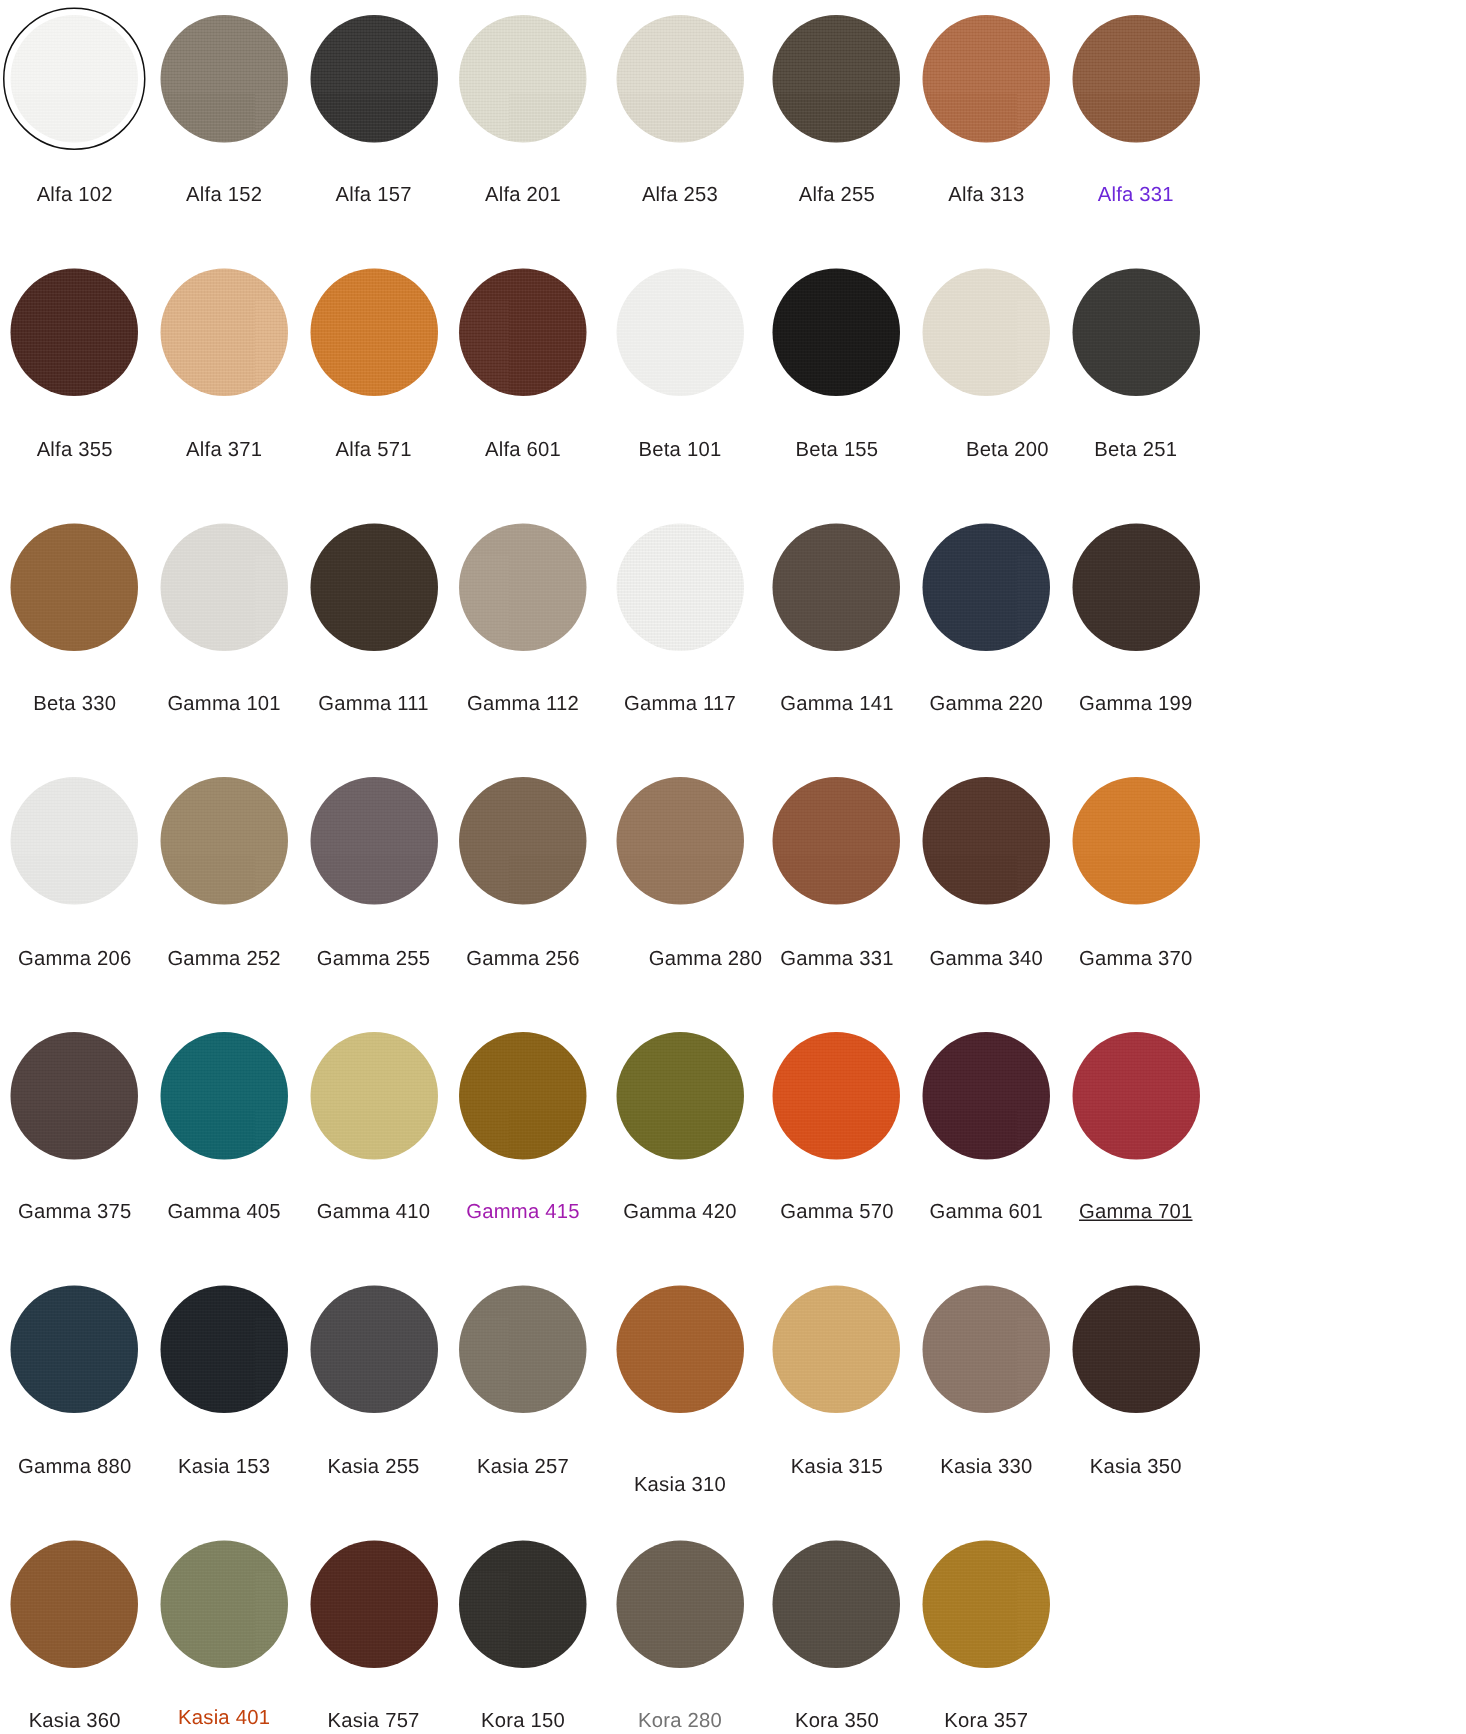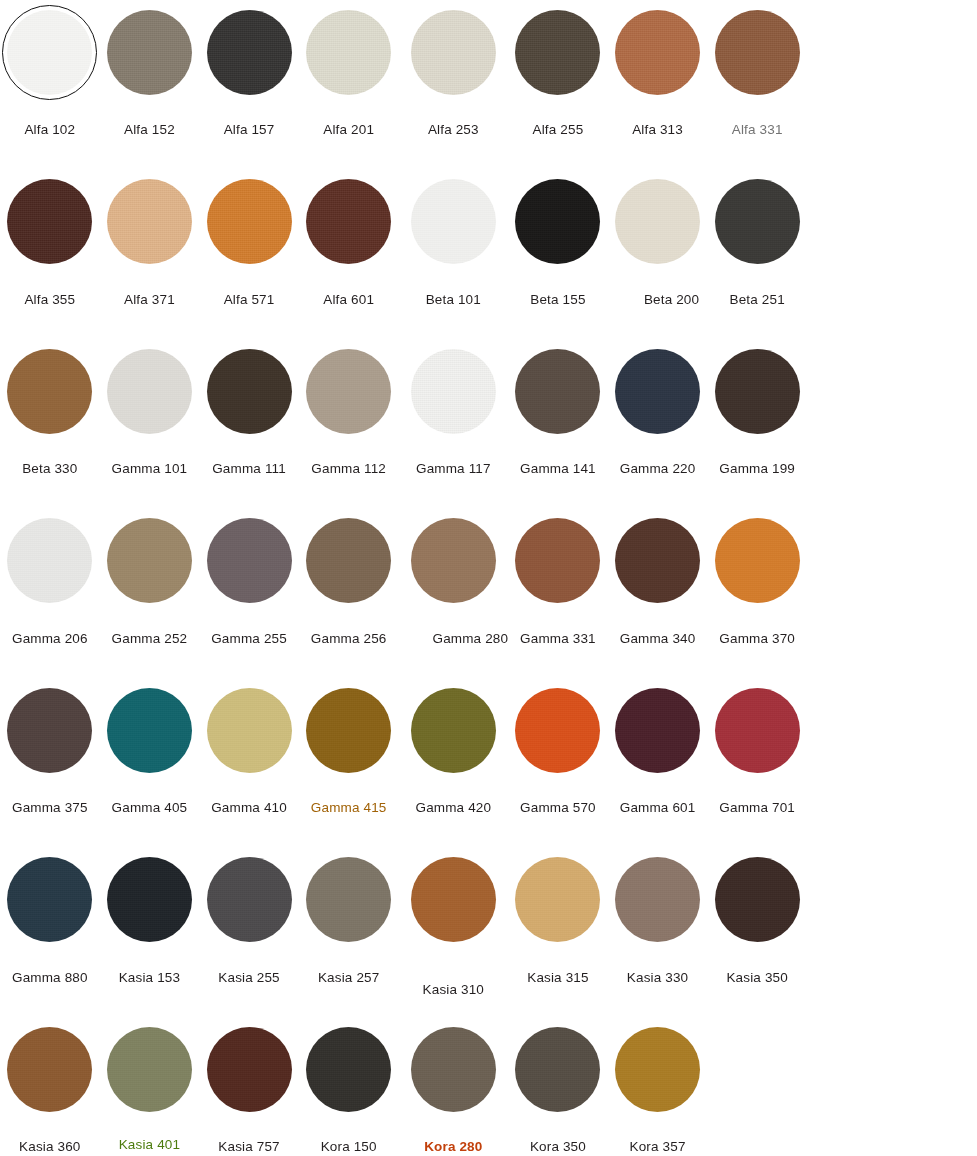--- a/index.html
+++ b/index.html
@@ -134,21 +134,21 @@
 
     </div>
     <div class="swatch-label" style="color: rgb(35, 31, 32);">Alfa 313</div>
   </div>
 
   <div class="swatch-cell">
     <div class="chip-wrap">
       <div class="chip" style="background: rgb(141, 90, 60);"></div>
 
     </div>
-    <div class="swatch-label" style="color: #737373;">Alfa 331</div>
+    <div class="swatch-label" style="color: #6d28d9;">Alfa 331</div>
   </div>
 
   <div class="swatch-cell">
     <div class="chip-wrap">
       <div class="chip" style="background: rgb(75, 39, 32);"></div>
 
     </div>
     <div class="swatch-label" style="color: rgb(35, 31, 32);">Alfa 355</div>
   </div>
 
@@ -358,21 +358,21 @@
 
     </div>
     <div class="swatch-label" style="color: rgb(35, 31, 32);">Gamma 410</div>
   </div>
 
   <div class="swatch-cell">
     <div class="chip-wrap">
       <div class="chip soft" style="background: rgb(138, 98, 22);"></div>
 
     </div>
-    <div class="swatch-label" style="color: #a16207;">Gamma 415</div>
+    <div class="swatch-label" style="color: #a21caf;">Gamma 415</div>
   </div>
 
   <div class="swatch-cell">
     <div class="chip-wrap">
       <div class="chip soft" style="background: rgb(111, 106, 38);"></div>
 
     </div>
     <div class="swatch-label" style="color: rgb(35, 31, 32);">Gamma 420</div>
   </div>
 
@@ -390,21 +390,21 @@
 
     </div>
     <div class="swatch-label" style="color: rgb(35, 31, 32);">Gamma 601</div>
   </div>
 
   <div class="swatch-cell">
     <div class="chip-wrap">
       <div class="chip soft" style="background: rgb(163, 48, 58);"></div>
 
     </div>
-    <div class="swatch-label" style="color: rgb(35, 31, 32);">Gamma 701</div>
+    <div class="swatch-label" style="color: rgb(35, 31, 32); text-decoration: underline;">Gamma 701</div>
   </div>
 
   <div class="swatch-cell">
     <div class="chip-wrap">
       <div class="chip soft" style="background: rgb(38, 57, 70);"></div>
 
     </div>
     <div class="swatch-label" style="color: rgb(35, 31, 32);">Gamma 880</div>
   </div>
 
@@ -471,21 +471,21 @@
 
     </div>
     <div class="swatch-label" style="color: rgb(35, 31, 32);">Kasia 360</div>
   </div>
 
   <div class="swatch-cell">
     <div class="chip-wrap">
       <div class="chip soft" style="background: rgb(127, 130, 96);"></div>
 
     </div>
-    <div class="swatch-label" style="color: #4d7c0f; margin-top: 20px;">Kasia 401</div>
+    <div class="swatch-label" style="color: #c2410c; margin-top: 20px;">Kasia 401</div>
   </div>
 
   <div class="swatch-cell">
     <div class="chip-wrap">
       <div class="chip soft" style="background: rgb(83, 41, 31);"></div>
 
     </div>
     <div class="swatch-label" style="color: rgb(35, 31, 32);">Kasia 757</div>
   </div>
 
@@ -495,21 +495,21 @@
 
     </div>
     <div class="swatch-label" style="color: rgb(35, 31, 32);">Kora 150</div>
   </div>
 
   <div class="swatch-cell">
     <div class="chip-wrap">
       <div class="chip soft" style="background: rgb(107, 96, 82);"></div>
 
     </div>
-    <div class="swatch-label" style="color: #c2410c; font-weight: bold;">Kora 280</div>
+    <div class="swatch-label" style="color: #737373;">Kora 280</div>
   </div>
 
   <div class="swatch-cell">
     <div class="chip-wrap">
       <div class="chip soft" style="background: rgb(85, 77, 68);"></div>
 
     </div>
     <div class="swatch-label" style="color: rgb(35, 31, 32);">Kora 350</div>
   </div>
 

